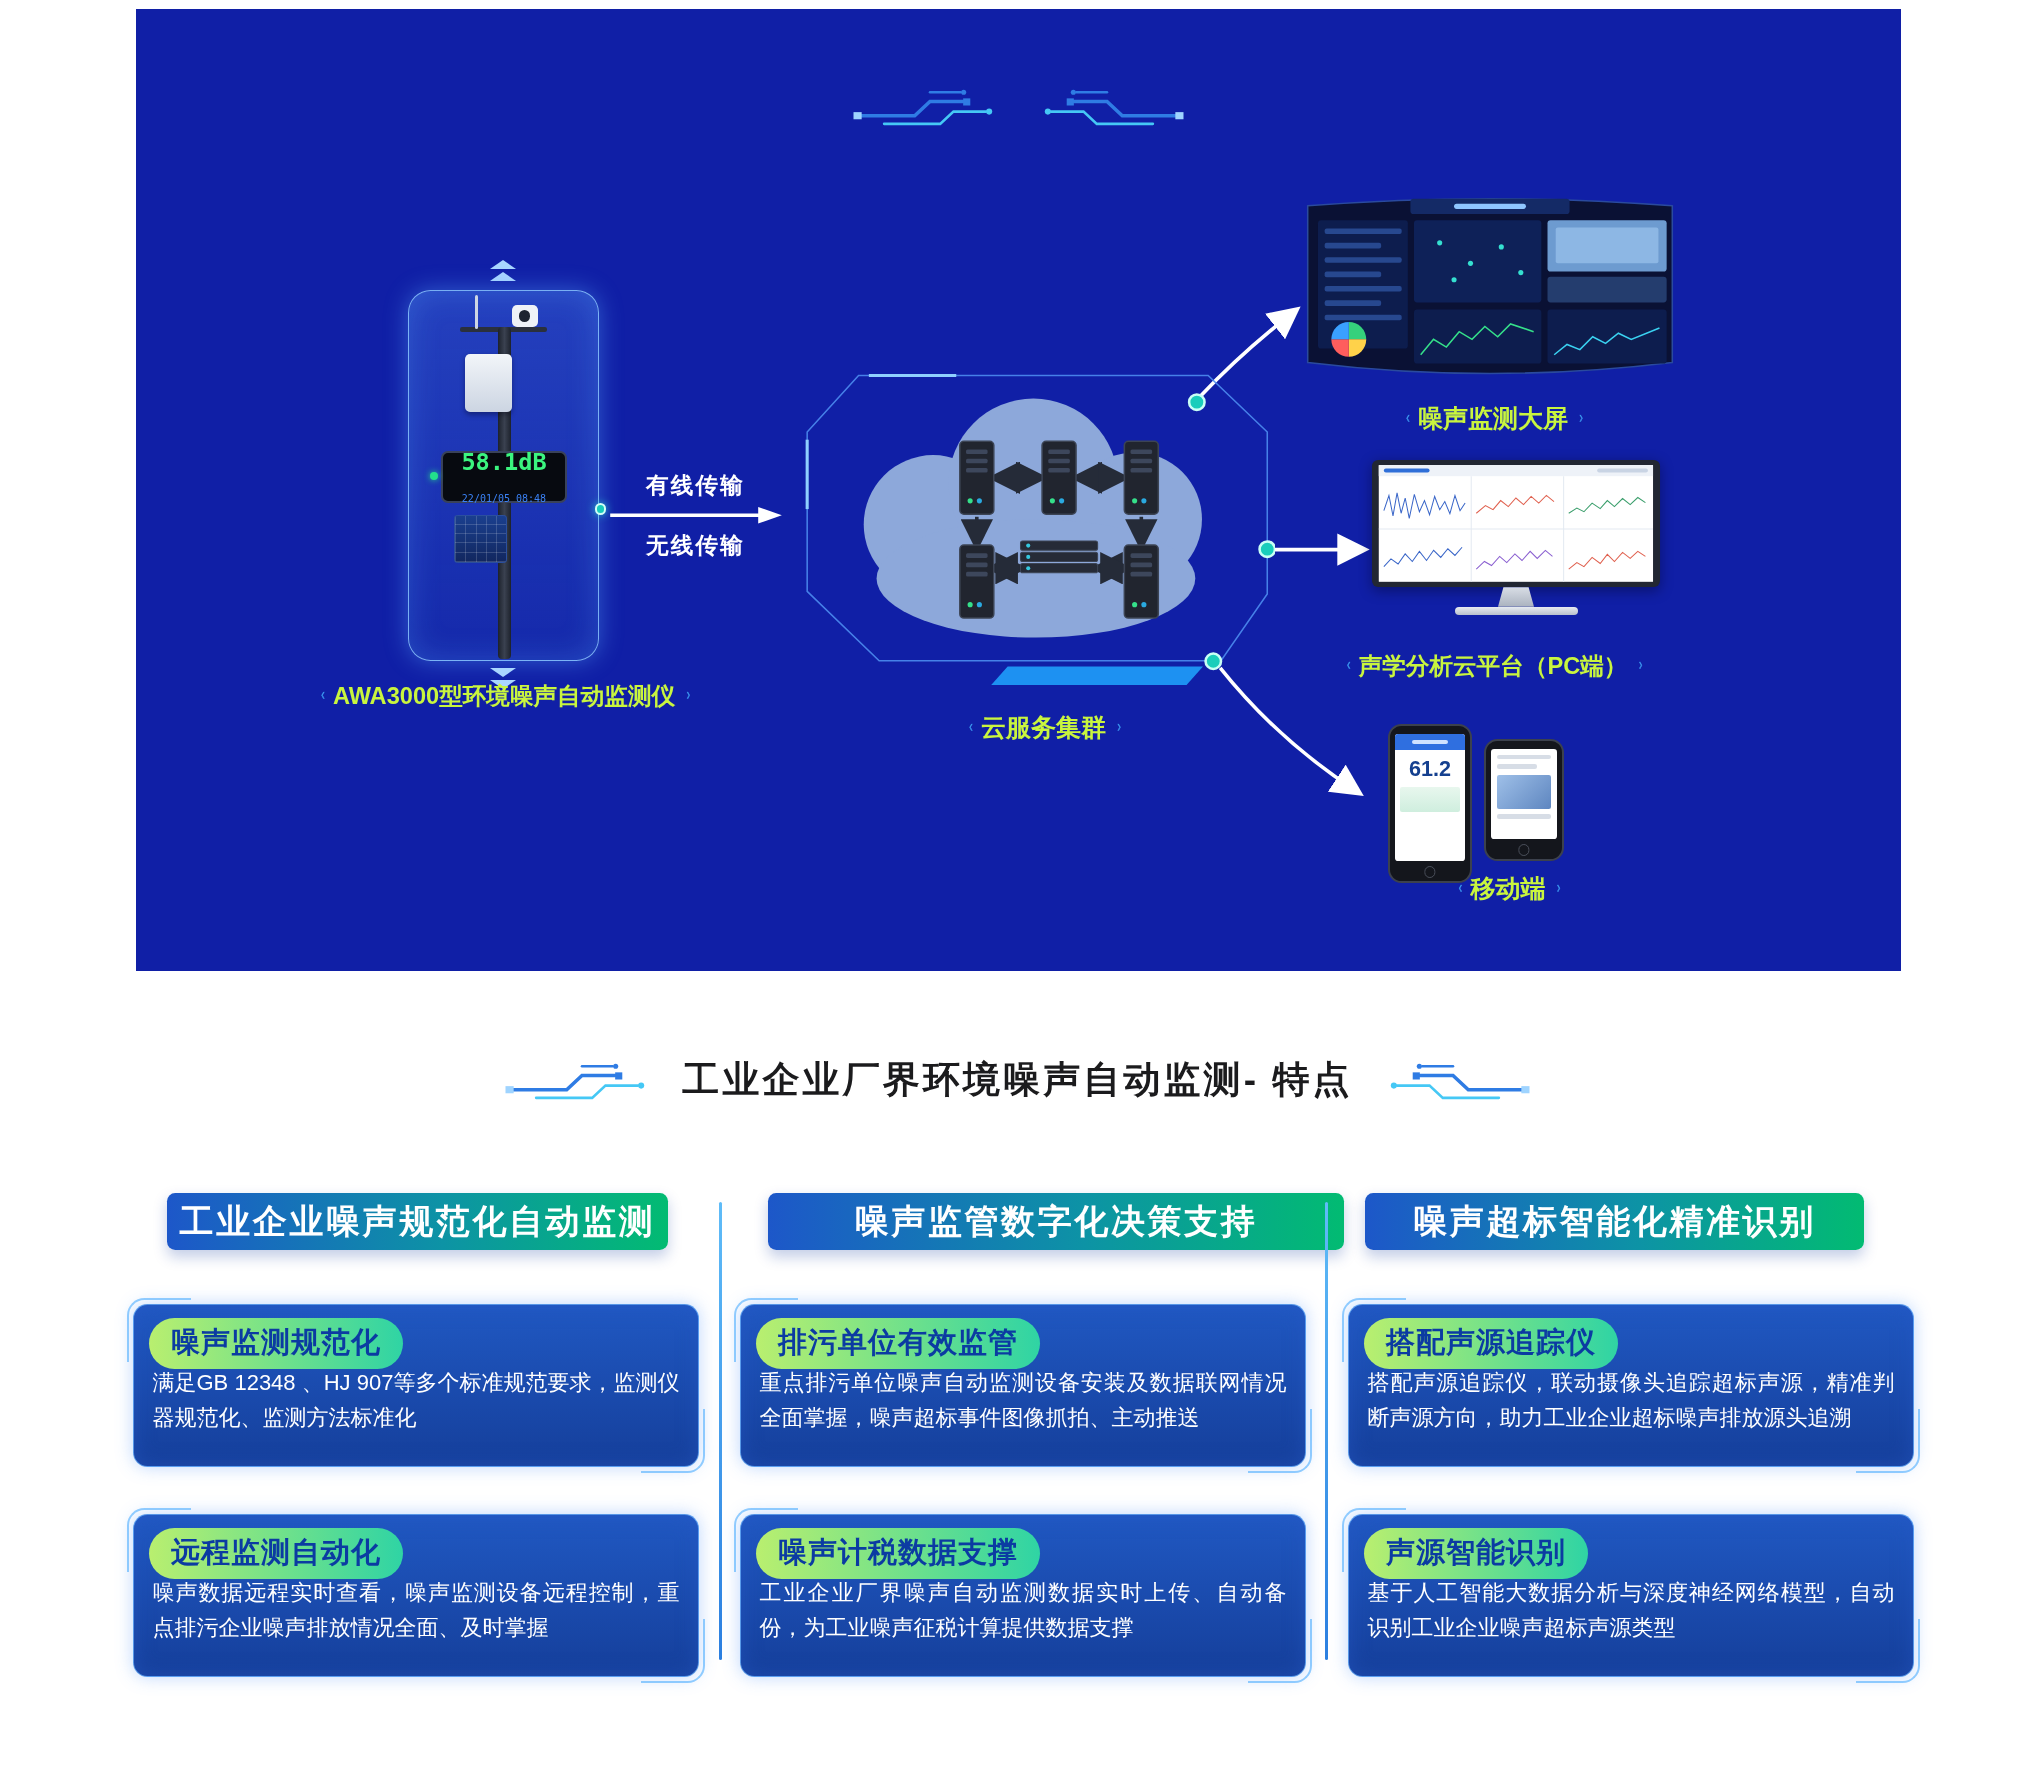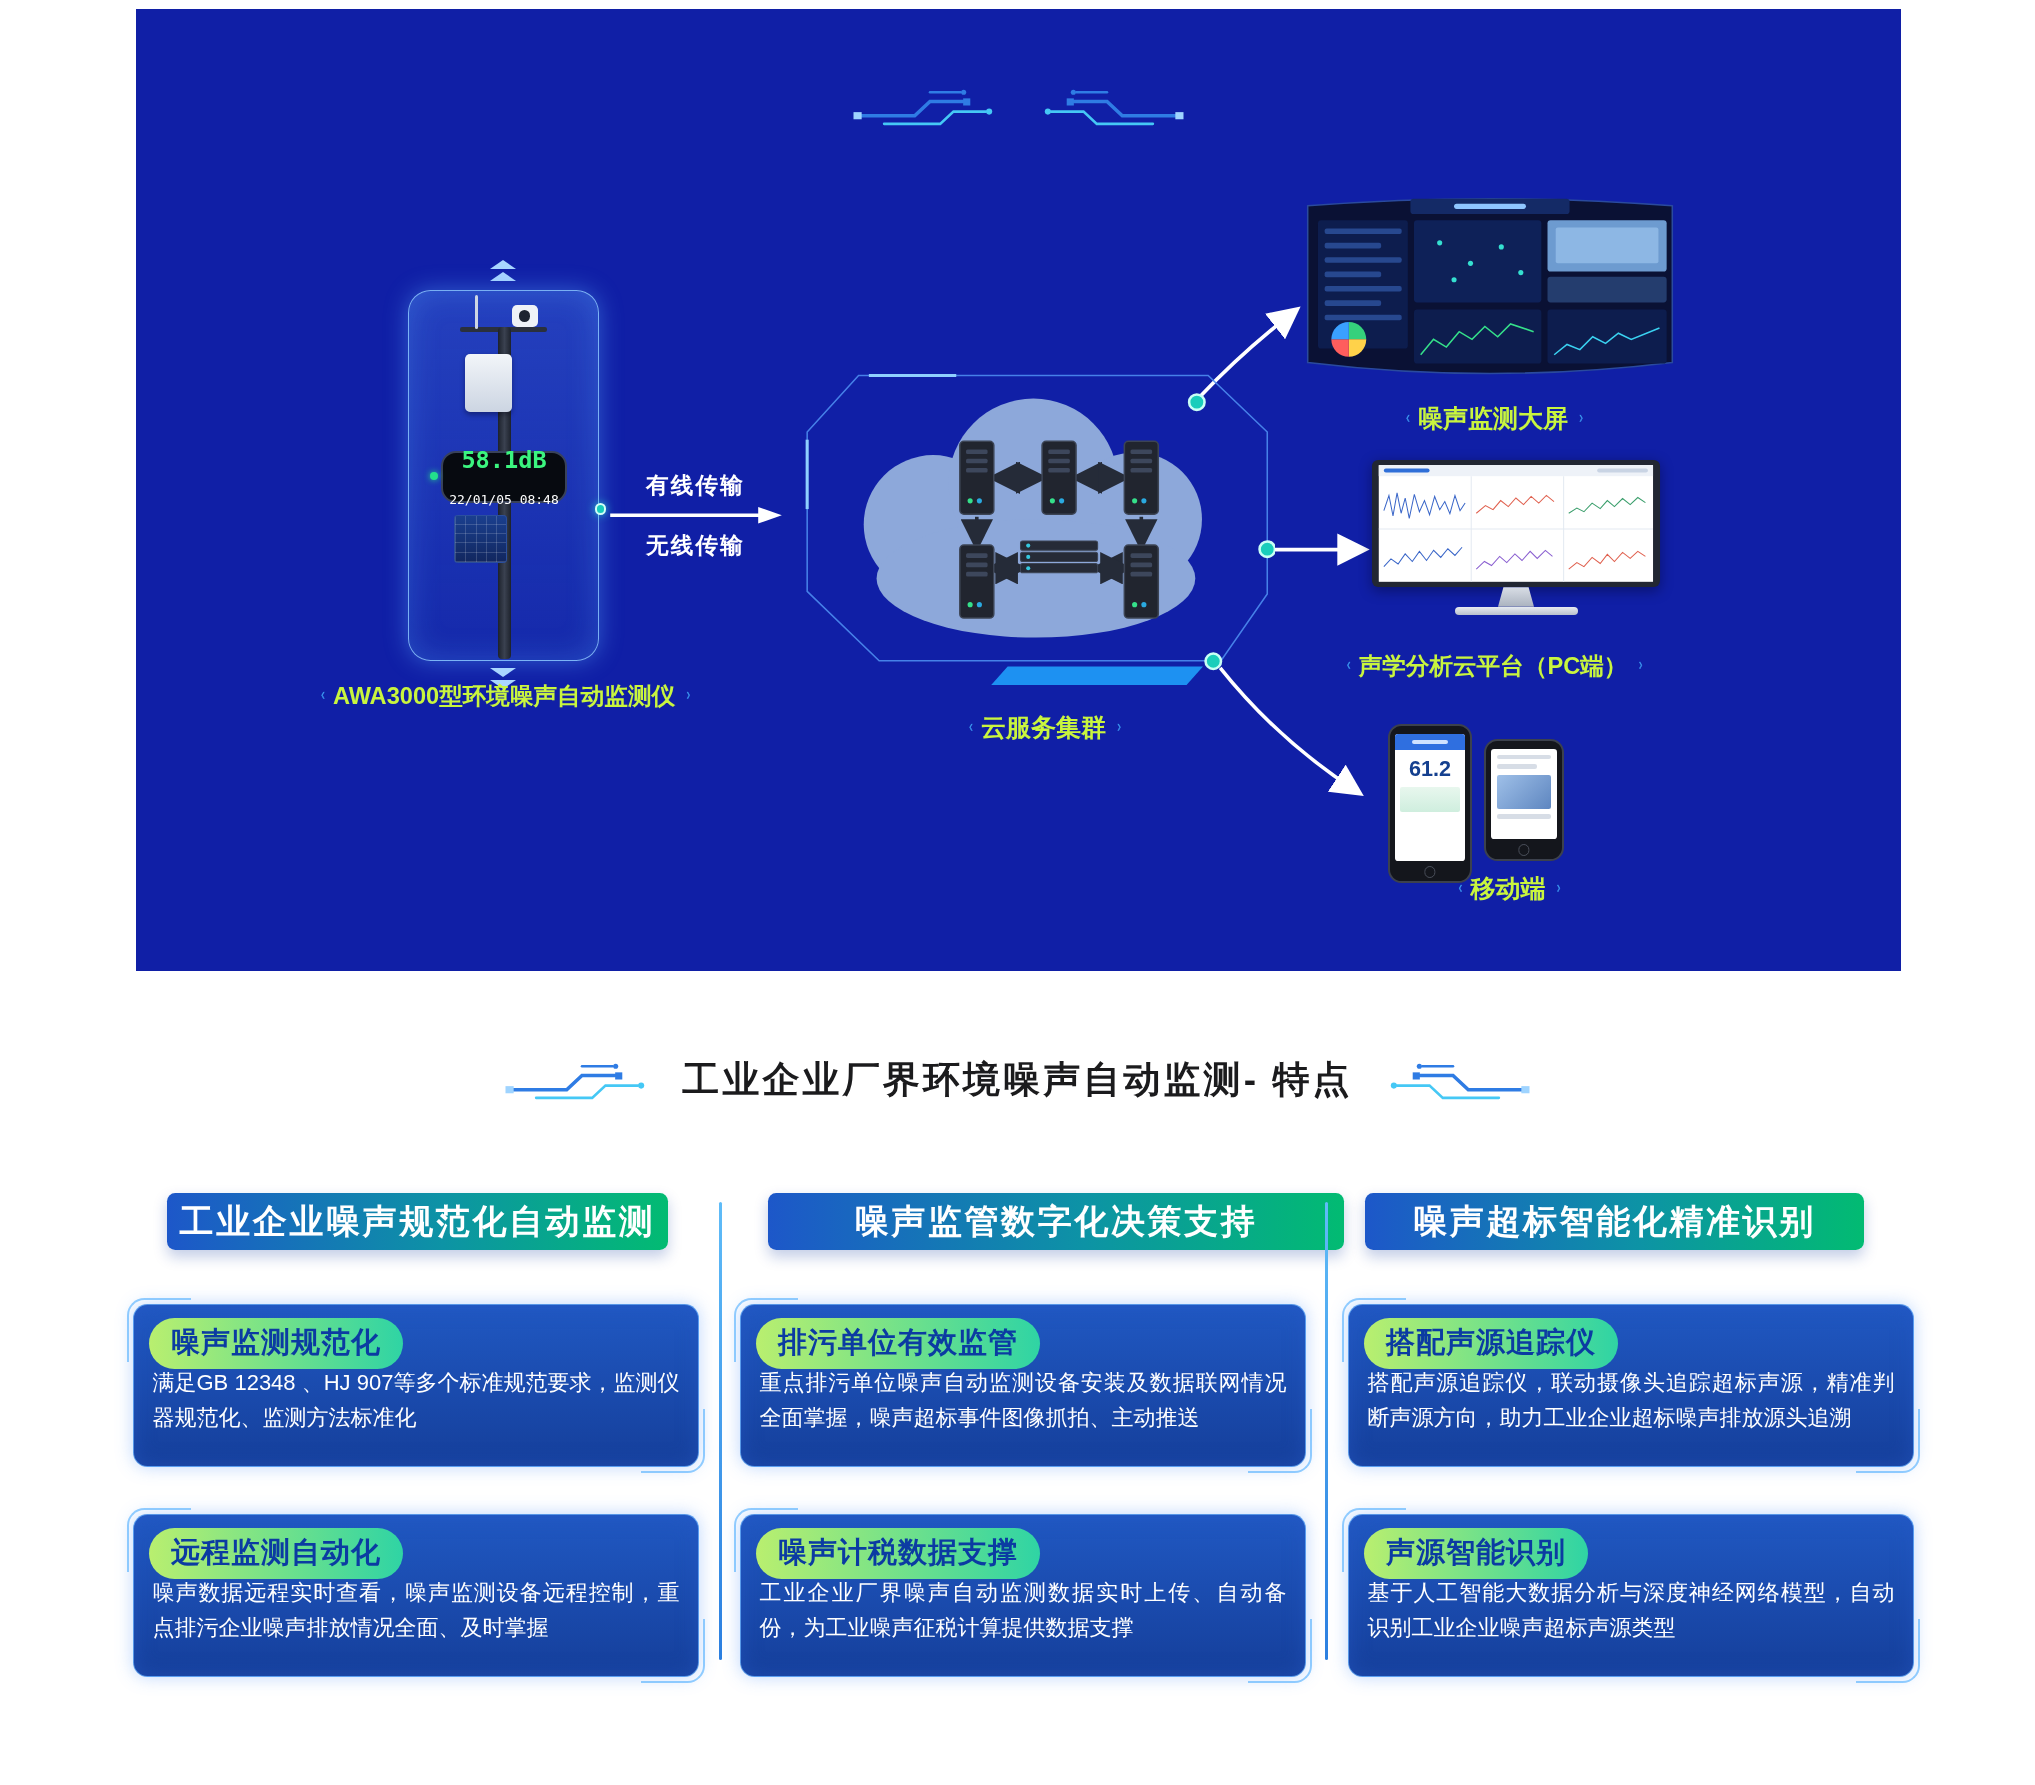--- a/index.html
+++ b/index.html
@@ -26,24 +26,24 @@
   .device-frame{position:absolute;left:272px;top:281px;width:191px;height:371px;border:1.5px solid rgba(140,200,255,.85);
       border-radius:22.6px;background:linear-gradient(180deg,rgba(70,120,230,.38),rgba(40,80,190,.22));
       box-shadow:0 0 23.6px rgba(90,170,255,.45), inset 0 0 31px rgba(90,170,255,.28)}
   .pole{position:absolute;left:89px;top:36px;width:13.4px;height:332px;background:linear-gradient(90deg,#1d222c,#3a4150,#1d222c);border-radius:4.1px}
   .crossbar{position:absolute;left:51px;top:36px;width:87px;height:5.1px;background:#2a303d;border-radius:2.1px}
   .antenna{position:absolute;left:66px;top:4.1px;width:3.1px;height:34px;background:#cdd6e4;border-radius:1.5px}
   .camera{position:absolute;left:103px;top:13.4px;width:26px;height:22.6px;background:#eef2f7;border-radius:5.1px}
   .camera::after{content:"";position:absolute;left:7.2px;top:5.7px;width:11.3px;height:11.3px;border-radius:50%;background:#1d2430}
   .equipbox{position:absolute;left:56px;top:63px;width:47px;height:58px;background:linear-gradient(180deg,#f2f5f9,#ccd5e2);
       border-radius:5.1px;box-shadow:0 2.1px 5.1px rgba(0,0,20,.35)}
-  .display{position:absolute;left:32px;top:160px;width:126px;height:52px;background:#070a10;border:2.1px solid #39425a;border-radius:15px;
+  .display{position:absolute;left:32px;top:160px;width:126px;height:52px;background:#070a10;border:2.1px solid #39425a;border-radius:7px;
       display:flex;flex-direction:column;align-items:center;justify-content:center;gap:20px}
   .display .reading{color:#3bf57f;font-family:"DejaVu Sans Mono",monospace;font-size:23.6px;font-weight:bold;line-height:1}
-  .display .datetime{color:#ffffff;font-family:"DejaVu Sans Mono",monospace;font-size:13px;line-height:1}
+  .display .datetime{color:#3b82f6;font-family:"DejaVu Sans Mono",monospace;font-size:10px;line-height:1}
   .display-dot{position:absolute;left:20.6px;top:181px;width:8.2px;height:8.2px;border-radius:50%;background:#23e08c;box-shadow:0 0 6.2px #23e08c}
   .solar{position:absolute;left:45px;top:224px;width:53px;height:48px;border:1.5px solid #2b4f9e;border-radius:3.1px;
       background-image:repeating-linear-gradient(90deg,rgba(255,255,255,.16) 0 1px,transparent 1px 10.3px),
                        repeating-linear-gradient(0deg,rgba(255,255,255,.16) 0 1px,transparent 1px 9.3px),
                        linear-gradient(180deg,#1a3f8e,#12275f)}
 
   
   .glabel{position:absolute;display:flex;align-items:center;justify-content:center;gap:11.3px;height:33px;white-space:nowrap}
   .glabel .txt{color:#c9f53e;font-weight:bold}
   .glabel .chev{color:#3fa4f6;font-weight:bold;font-size:.92em;letter-spacing:-3.1px}

